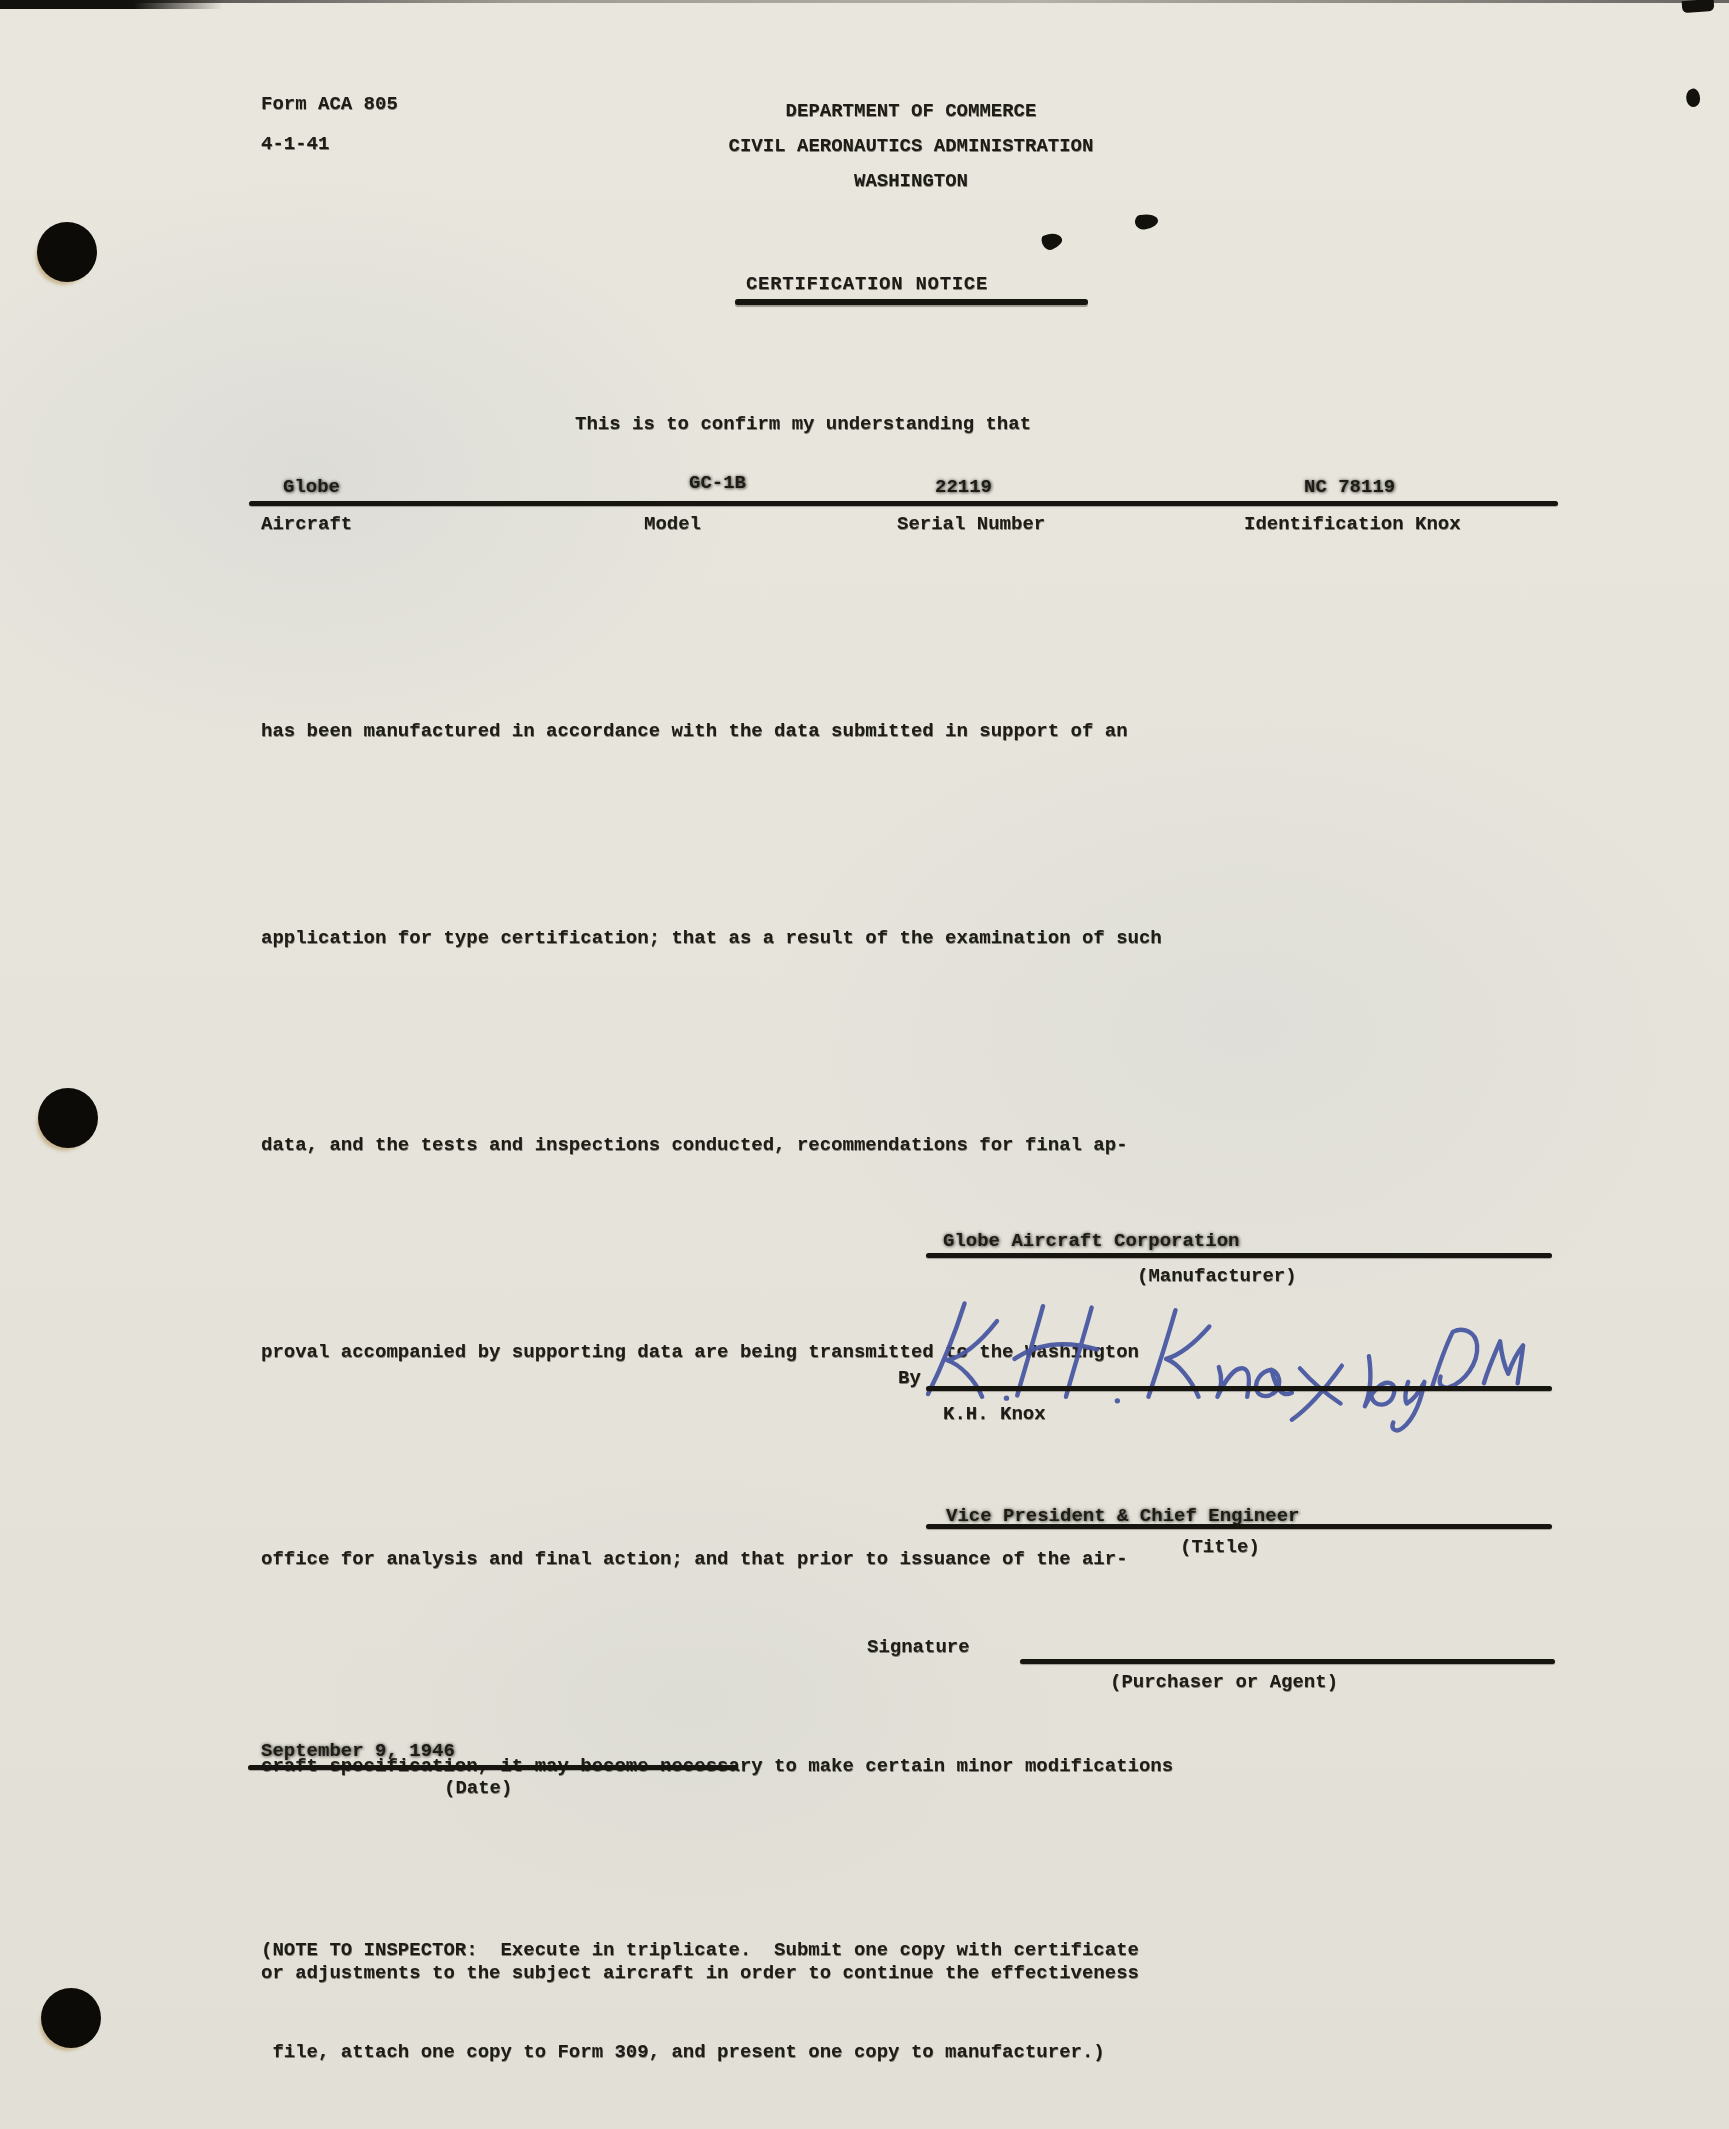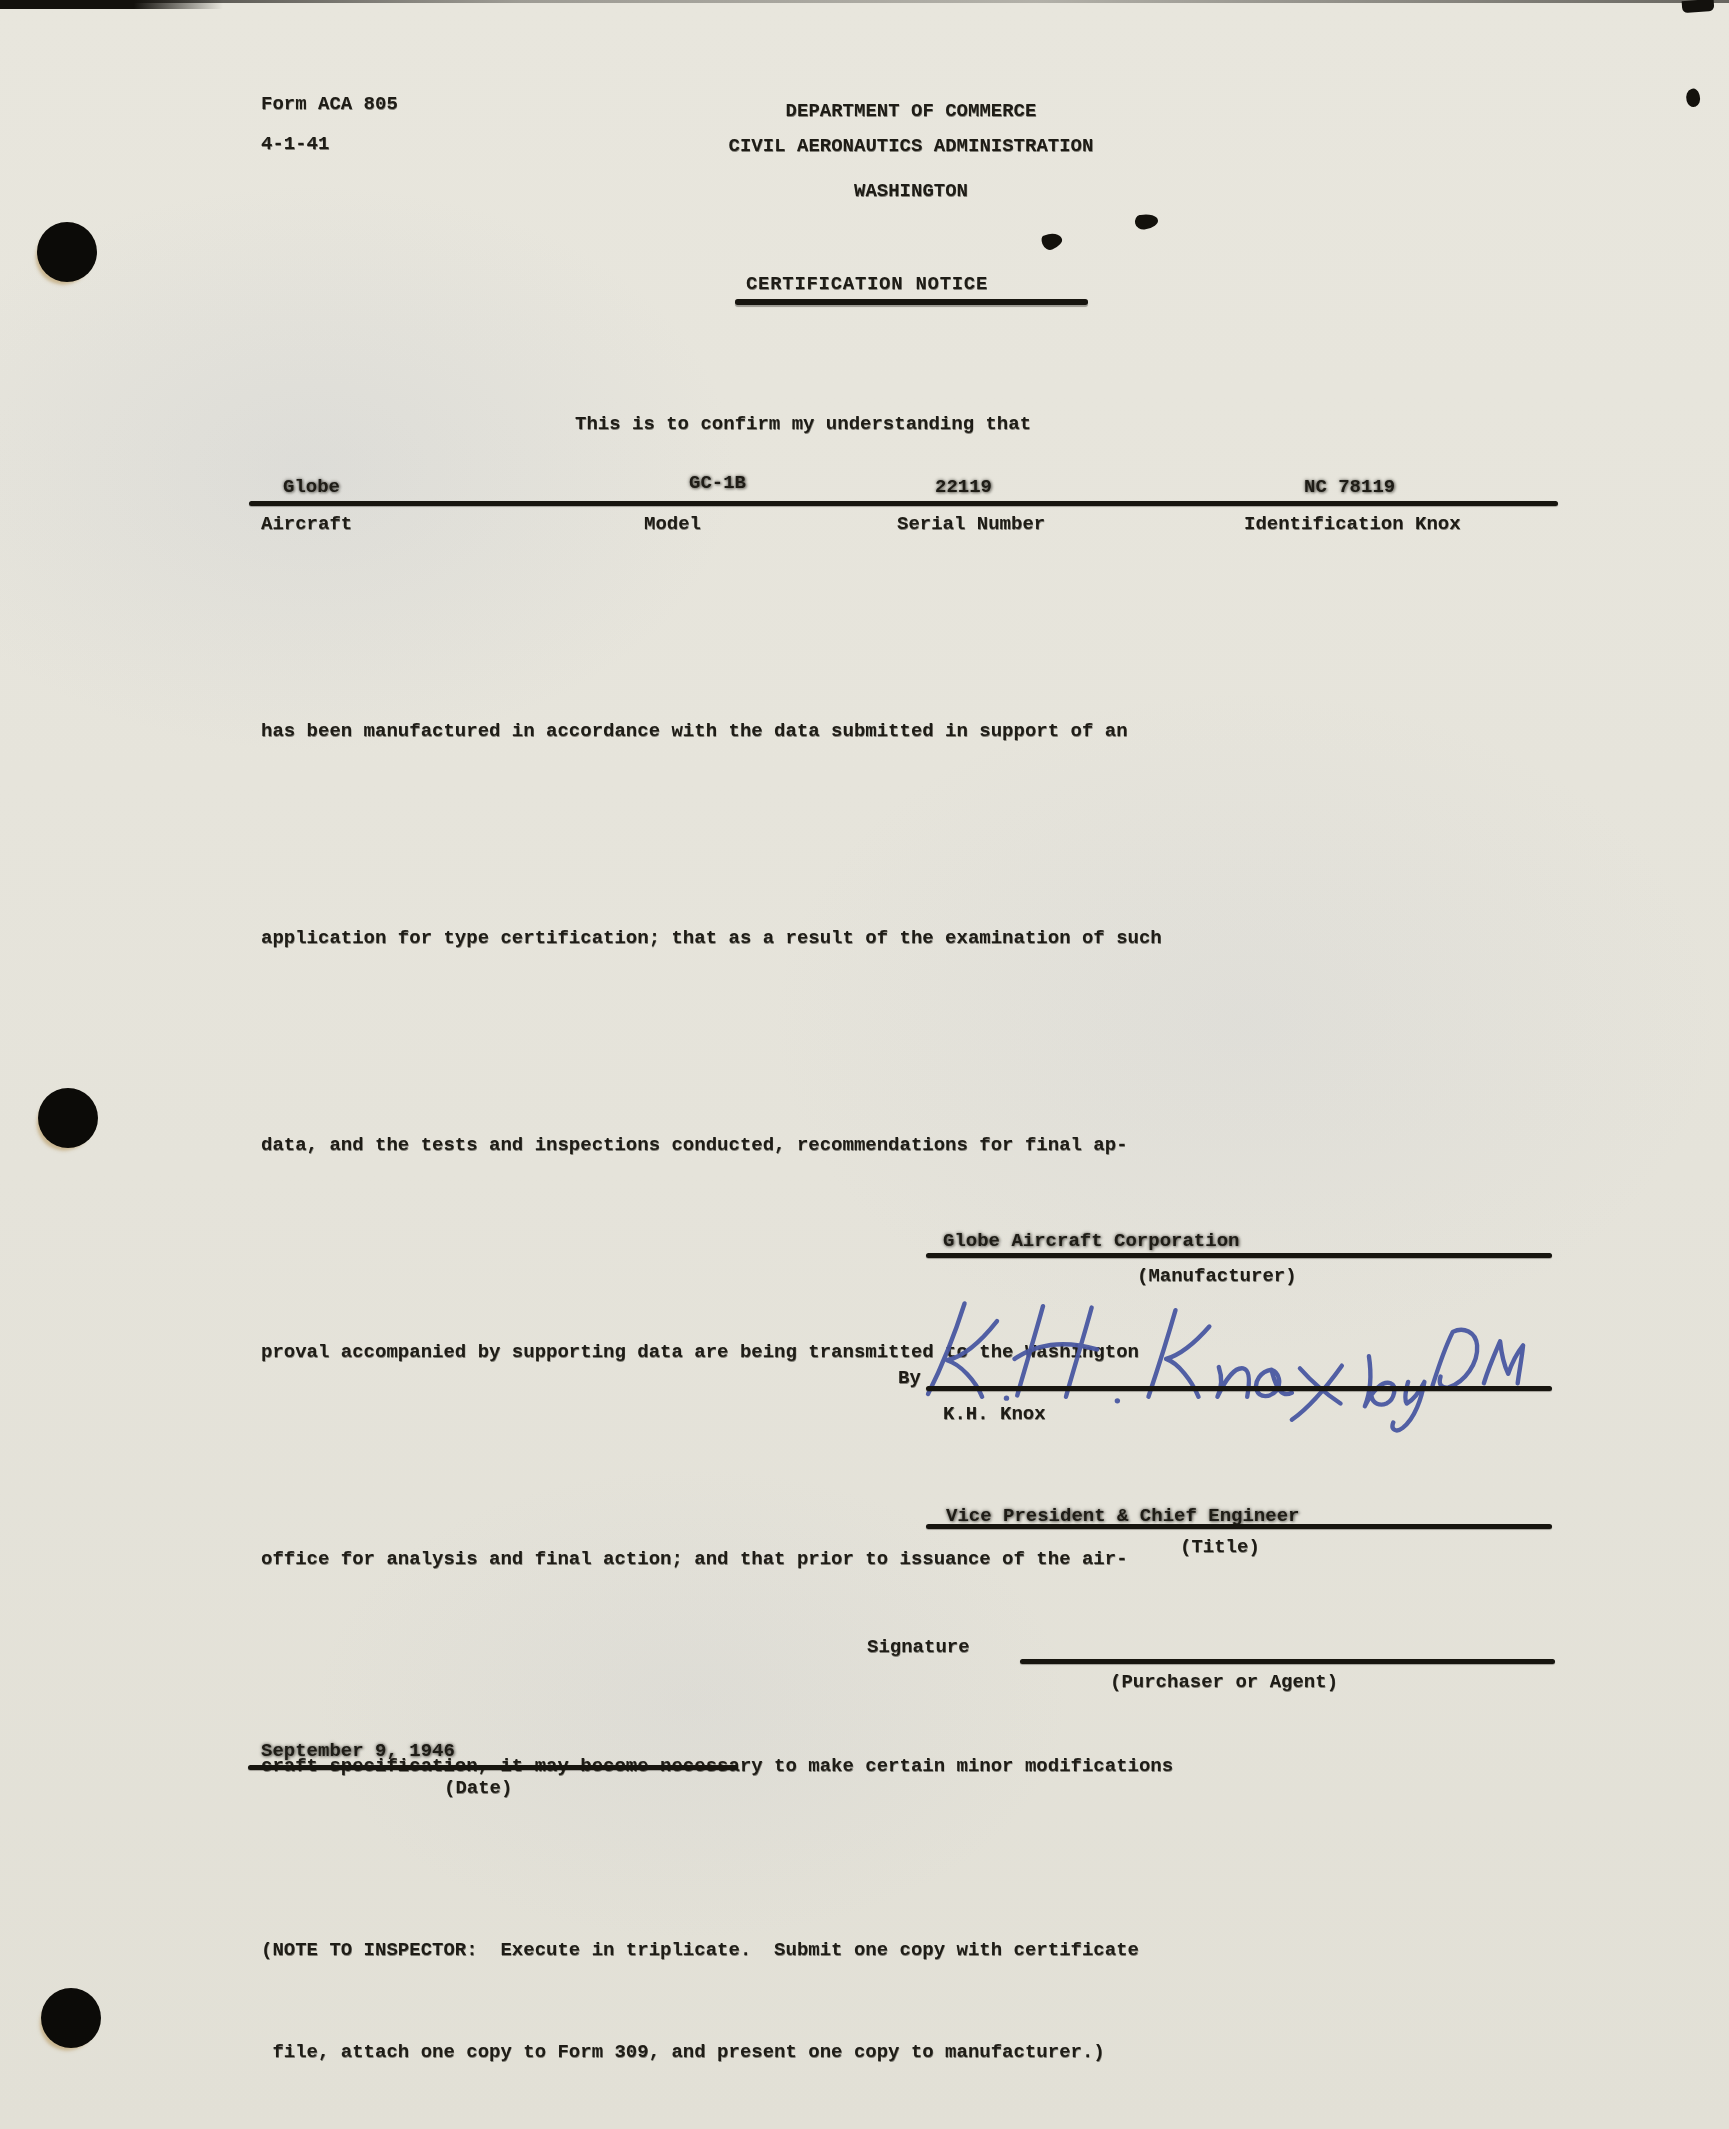--- a/index.html
+++ b/index.html
@@ -95,21 +95,21 @@
 
   <div class="hole" style="left:37px;top:222px;"></div>
   <div class="hole" style="left:38px;top:1088px;"></div>
   <div class="hole" style="left:41px;top:1988px;"></div>
 
   <div class="typed" style="left:261px;top:89px;">Form ACA 805</div>
   <div class="typed" style="left:261px;top:129px;">4-1-41</div>
 
   <div class="typed agency" style="left:512px;top:131px;width:798px;">CIVIL AERONAUTICS ADMINISTRATION</div>
   <div class="typed agency" style="left:512px;top:96px;width:798px;">DEPARTMENT OF COMMERCE</div>
-  <div class="typed agency" style="left:512px;top:176px;width:798px;">WASHINGTON</div>
+  <div class="typed agency" style="left:512px;top:166px;width:798px;">WASHINGTON</div>
 
   <div class="typed" style="left:746px;top:269px;letter-spacing:0.7px;">CERTIFICATION NOTICE</div>
   <div class="rule title-underline" style="left:735px;top:299px;width:353px;"></div>
 
   <div class="typed" style="left:575px;top:409px;text-align:right;">This is to confirm my understanding that</div>
 
   <div class="typed smudged" style="left:283px;top:472px;">Globe</div>
   <div class="typed smudged" style="left:689px;top:468px;">GC-1B</div>
   <div class="typed smudged" style="left:935px;top:472px;">22119</div>
   <div class="typed smudged" style="left:1304px;top:472px;">NC 78119</div>
@@ -121,20 +121,21 @@
   <div class="typed" style="left:897px;top:509px;">Serial Number</div>
   <div class="typed" style="left:1244px;top:509px;">Identification Knox</div>
 
   <div class="typed" style="left:261px;top:559px;line-height:69px;">
     <div>has been manufactured in accordance with the data submitted in support of an</div>
     <div>application for type certification; that as a result of the examination of such</div>
     <div>data, and the tests and inspections conducted, recommendations for final ap-</div>
     <div>proval accompanied by supporting data are being transmitted to the Washington</div>
     <div>office for analysis and final action; and that prior to issuance of the air-</div>
     <div>craft specification, it may become necessary to make certain minor modifications</div>
+    <div>or adjustments to the subject aircraft in order to continue the effectiveness</div>
     
   </div>
 
   <div class="typed smudged" style="left:943px;top:1226px;">Globe Aircraft Corporation</div>
   <div class="rule" style="left:926px;top:1253px;width:626px;"></div>
   <div class="typed" style="left:1137px;top:1261px;">(Manufacturer)</div>
 
   <div class="typed" style="left:870px;top:1363px;margin-left:28px;">By</div>
 
   <svg class="sig-svg" style="left:917px;top:1294px;" width="609" height="142" viewBox="0 0 900 210" fill="none" stroke="currentColor" stroke-width="6.5" stroke-linecap="round" stroke-linejoin="round">

